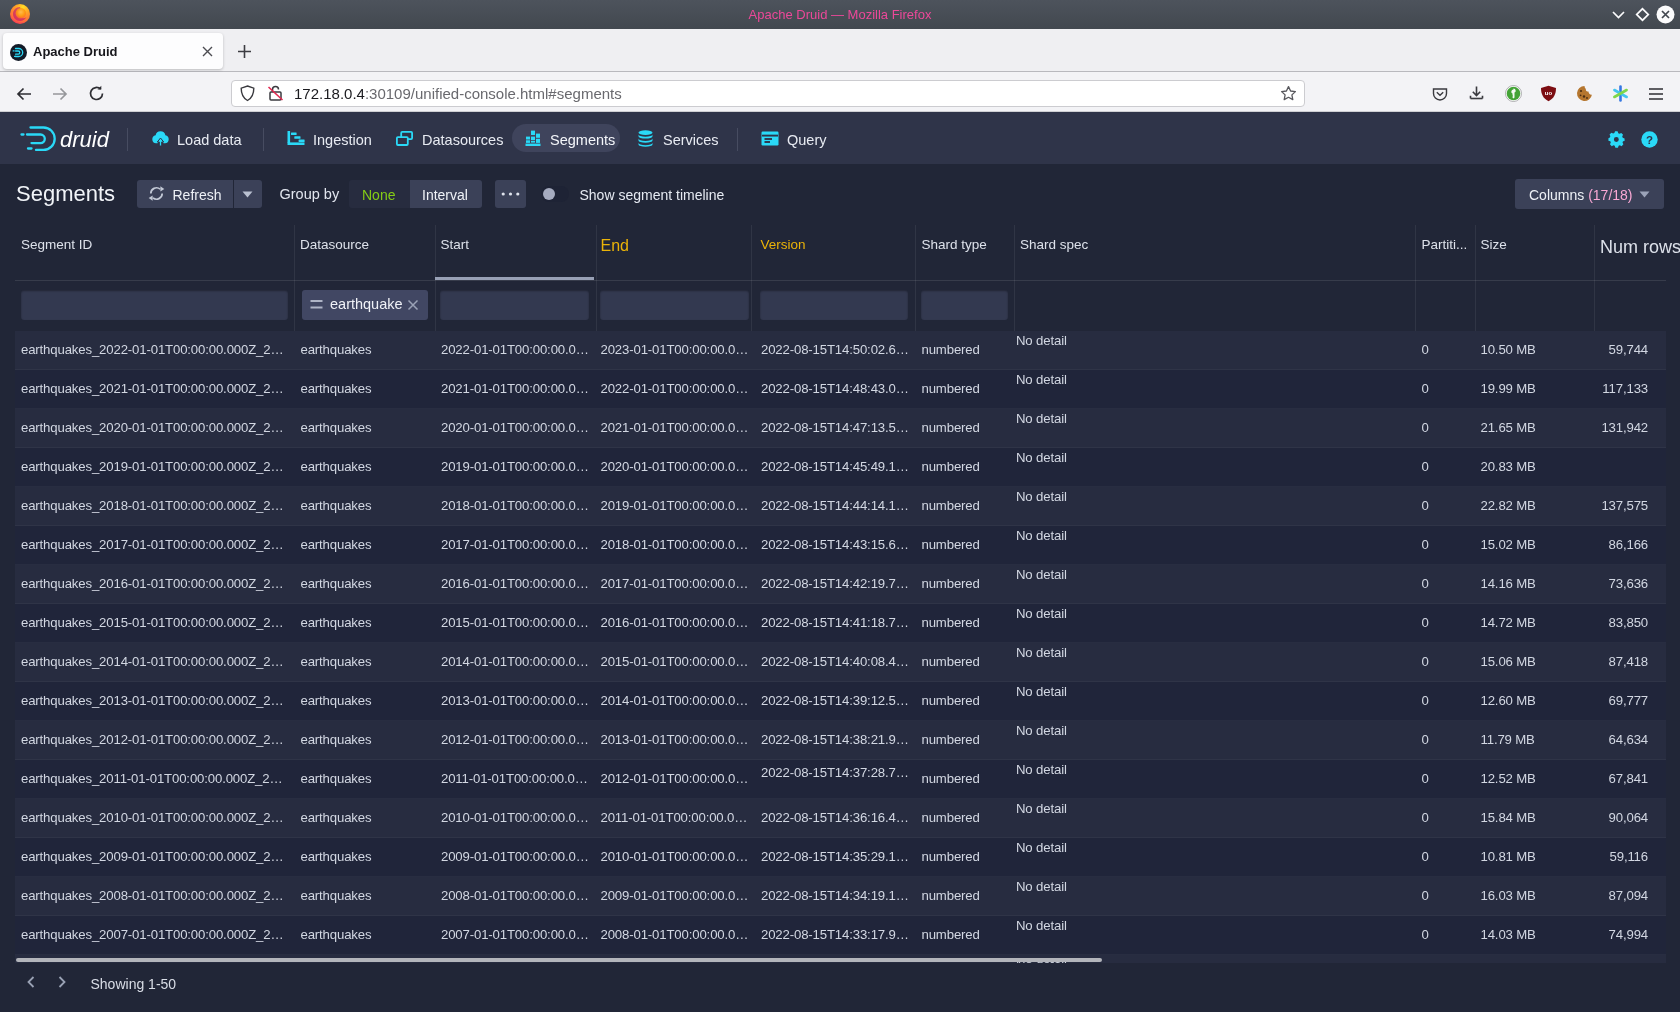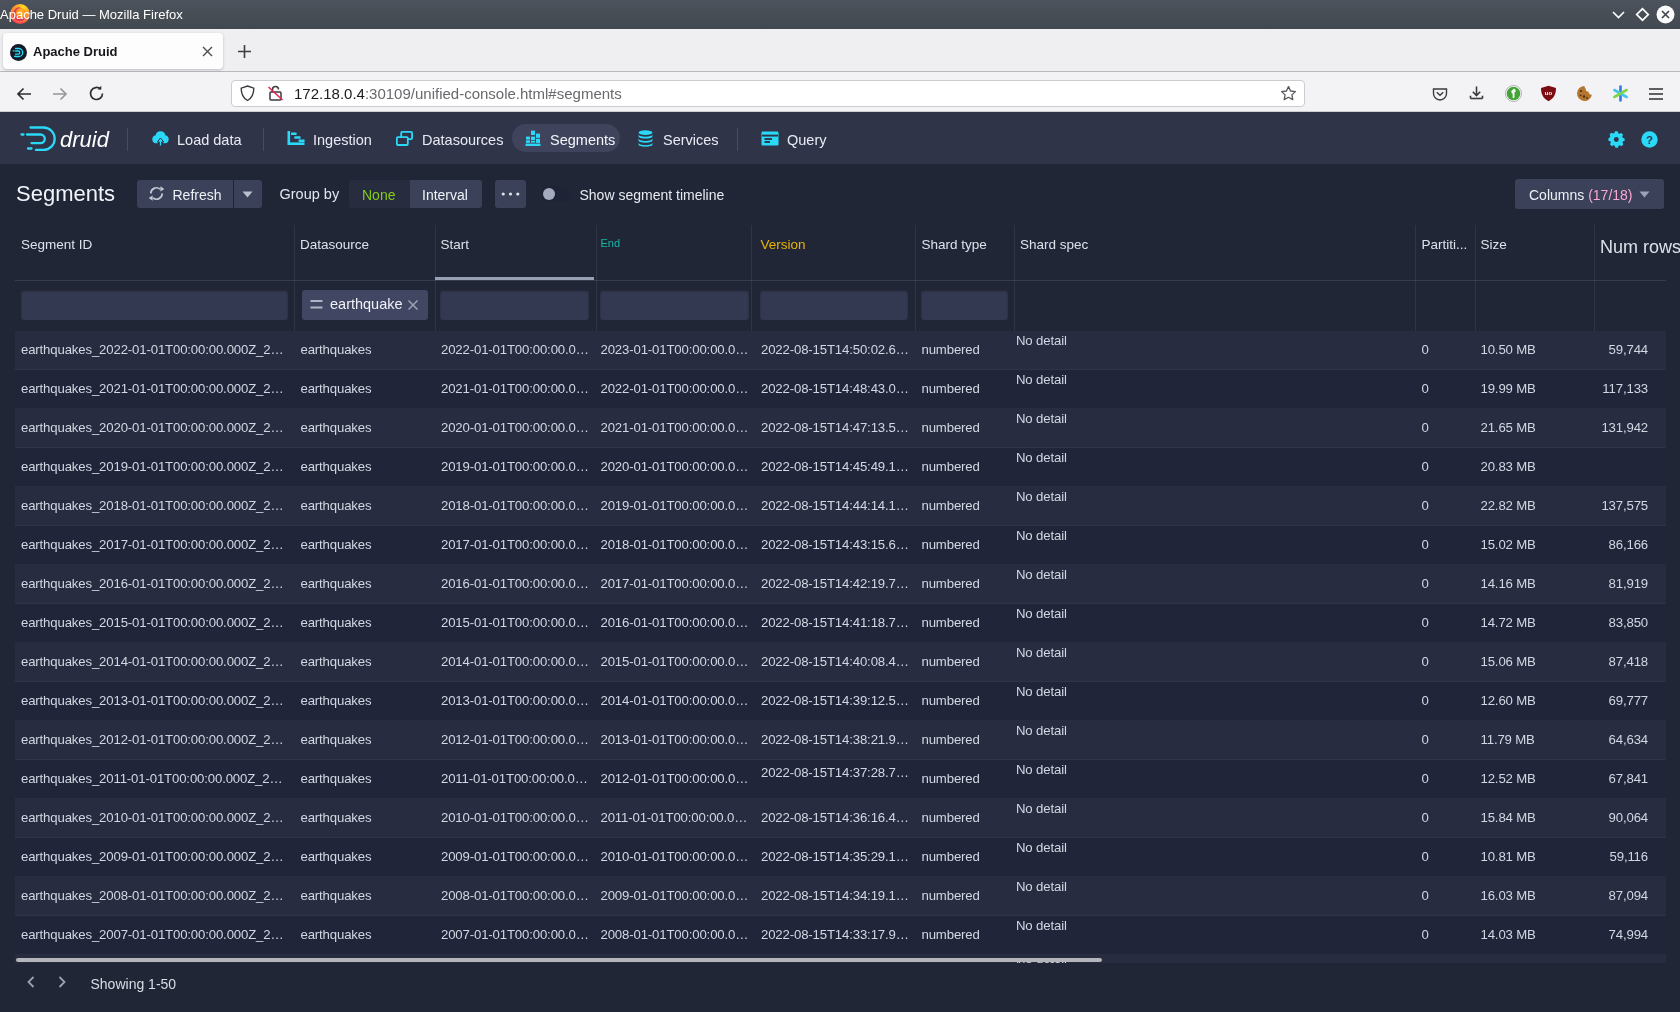--- a/index.html
+++ b/index.html
@@ -20,21 +20,21 @@
       <radialGradient id="ffi" cx="0.5" cy="0.4" r="0.65">
         <stop offset="0" stop-color="#ffbd4f"></stop>
         <stop offset="0.6" stop-color="#ff980e"></stop>
         <stop offset="1" stop-color="#ff5b3e"></stop>
       </radialGradient>
     </defs>
     <circle cx="11" cy="11" r="10" fill="url(#ffo)"></circle>
     <path d="M11 4c-4 0-7 3.2-7 7.1 0 3.9 3.1 7 7 7 2.7 0 5.1-1.6 6.3-3.9-1.1.9-2.7 1.3-4.2.9-2.3-.5-4-2.6-4-5 0-1.8.9-3.4 2.4-4.4-.2-.6-.3-1.1-.5-1.7z" fill="#b5007f" opacity="0.55"></path>
     <circle cx="11.8" cy="10.2" r="5.2" fill="url(#ffi)" opacity="0.9"></circle>
   </svg>
-<div class="t" style="left:0;right:0;top:7px;text-align:left;font-size:13px;color:#ffffff">Apache Druid — Mozilla Firefox</div>
+<div class="t" style="left:0;right:0;top:7px;text-align:center;font-size:13px;color:#ec4899">Apache Druid — Mozilla Firefox</div>
 <svg class="a" style="left:1610px;top:6px" width="17" height="17" viewBox="0 0 17 17">
     <path d="M3 6 L8.5 11.5 L14 6" fill="none" stroke="#fbfbfc" stroke-width="1.7"></path>
   </svg>
 <svg class="a" style="left:1634px;top:6px" width="17" height="17" viewBox="0 0 17 17">
     <rect x="4.4" y="4.4" width="8.2" height="8.2" fill="none" stroke="#fbfbfc" stroke-width="1.7" transform="rotate(45 8.5 8.5)"></rect>
   </svg>
 <svg class="a" style="left:1656px;top:5px" width="19" height="19" viewBox="0 0 19 19">
     <circle cx="9.5" cy="9.5" r="9" fill="#fbfbfc"></circle>
     <path d="M6 6 L13 13 M13 6 L6 13" stroke="#41464e" stroke-width="1.7"></path>
   </svg>
@@ -226,21 +226,21 @@
 <div class="a" style="left:595.5px;top:225px;width:1px;height:738px;background:rgba(255,255,255,0.07)"></div>
 <div class="a" style="left:751px;top:225px;width:1px;height:738px;background:rgba(255,255,255,0.07)"></div>
 <div class="a" style="left:914.5px;top:225px;width:1px;height:738px;background:rgba(255,255,255,0.07)"></div>
 <div class="a" style="left:1013.5px;top:225px;width:1px;height:738px;background:rgba(255,255,255,0.07)"></div>
 <div class="a" style="left:1414.5px;top:225px;width:1px;height:738px;background:rgba(255,255,255,0.07)"></div>
 <div class="a" style="left:1474.5px;top:225px;width:1px;height:738px;background:rgba(255,255,255,0.07)"></div>
 <div class="a" style="left:1594px;top:225px;width:1px;height:738px;background:rgba(255,255,255,0.07)"></div>
 <div class="t" style="left:21px;top:236.5px;font-size:13.5px;color:#dde1ea">Segment ID</div>
 <div class="t" style="left:300px;top:236.5px;font-size:13.5px;color:#dde1ea">Datasource</div>
 <div class="t" style="left:440.5px;top:236.5px;font-size:13.5px;color:#dde1ea">Start</div>
-<div class="t" style="left:600.5px;top:236.5px;font-size:11px;color:#14b8a6">End</div>
+<div class="t" style="left:600.5px;top:236.5px;font-size:16px;color:#eab308">End</div>
 <div class="t" style="left:760.5px;top:236.5px;font-size:13.5px;color:#eab308">Version</div>
 <div class="t" style="left:921.5px;top:236.5px;font-size:13.5px;color:#dde1ea">Shard type</div>
 <div class="t" style="left:1020px;top:236.5px;font-size:13.5px;color:#dde1ea">Shard spec</div>
 <div class="t" style="left:1421.5px;top:236.5px;font-size:13.5px;color:#dde1ea">Partiti...</div>
 <div class="t" style="left:1480.5px;top:236.5px;font-size:13.5px;color:#dde1ea">Size</div>
 <div class="t" style="left:1600px;top:236.5px;font-size:18px;color:#dde1ea">Num rows</div>
 <div class="a" style="left:434.8px;top:277px;width:159.5px;height:3px;background:#98a0b5"></div>
 <div class="a" style="left:14.5px;top:280px;width:1651.0px;height:1px;background:rgba(255,255,255,0.10)"></div>
 <div class="a" style="left:20.5px;top:290px;width:267.5px;height:30px;background:#333950;border-radius:3px;box-shadow:inset 0 1px 2px rgba(0,0,0,0.35)"></div>
 <div class="a" style="left:440px;top:290px;width:148.5px;height:30px;background:#333950;border-radius:3px;box-shadow:inset 0 1px 2px rgba(0,0,0,0.35)"></div>
@@ -324,21 +324,21 @@
 <div class="a" style="left:14.5px;top:564.5px;width:1651.0px;height:39.0px;background:#272c40;border-bottom:1px solid rgba(255,255,255,0.04)"></div>
 <div class="t c" style="left:21px;top:575.5px">earthquakes_2016-01-01T00:00:00.000Z_2…</div>
 <div class="t c" style="left:300.5px;top:575.5px">earthquakes</div>
 <div class="t c" style="left:441px;top:575.5px">2016-01-01T00:00:00.0…</div>
 <div class="t c" style="left:600.5px;top:575.5px">2017-01-01T00:00:00.0…</div>
 <div class="t c" style="left:761px;top:575.5px">2022-08-15T14:42:19.7…</div>
 <div class="t c" style="left:921.5px;top:575.5px">numbered</div>
 <div class="t c" style="left:1016px;top:567.0px">No detail</div>
 <div class="t c" style="left:1421.5px;top:575.5px">0</div>
 <div class="t c" style="left:1480.5px;top:575.5px">14.16 MB</div>
-<div class="t c" style="right:32px;top:575.5px">81,919</div>
+<div class="t c" style="right:32px;top:575.5px">73,636</div>
 <div class="a" style="left:14.5px;top:603.5px;width:1651.0px;height:39.0px;background:#20253a;border-bottom:1px solid rgba(255,255,255,0.04)"></div>
 <div class="t c" style="left:21px;top:614.5px">earthquakes_2015-01-01T00:00:00.000Z_2…</div>
 <div class="t c" style="left:300.5px;top:614.5px">earthquakes</div>
 <div class="t c" style="left:441px;top:614.5px">2015-01-01T00:00:00.0…</div>
 <div class="t c" style="left:600.5px;top:614.5px">2016-01-01T00:00:00.0…</div>
 <div class="t c" style="left:761px;top:614.5px">2022-08-15T14:41:18.7…</div>
 <div class="t c" style="left:921.5px;top:614.5px">numbered</div>
 <div class="t c" style="left:1016px;top:606.0px">No detail</div>
 <div class="t c" style="left:1421.5px;top:614.5px">0</div>
 <div class="t c" style="left:1480.5px;top:614.5px">14.72 MB</div>

